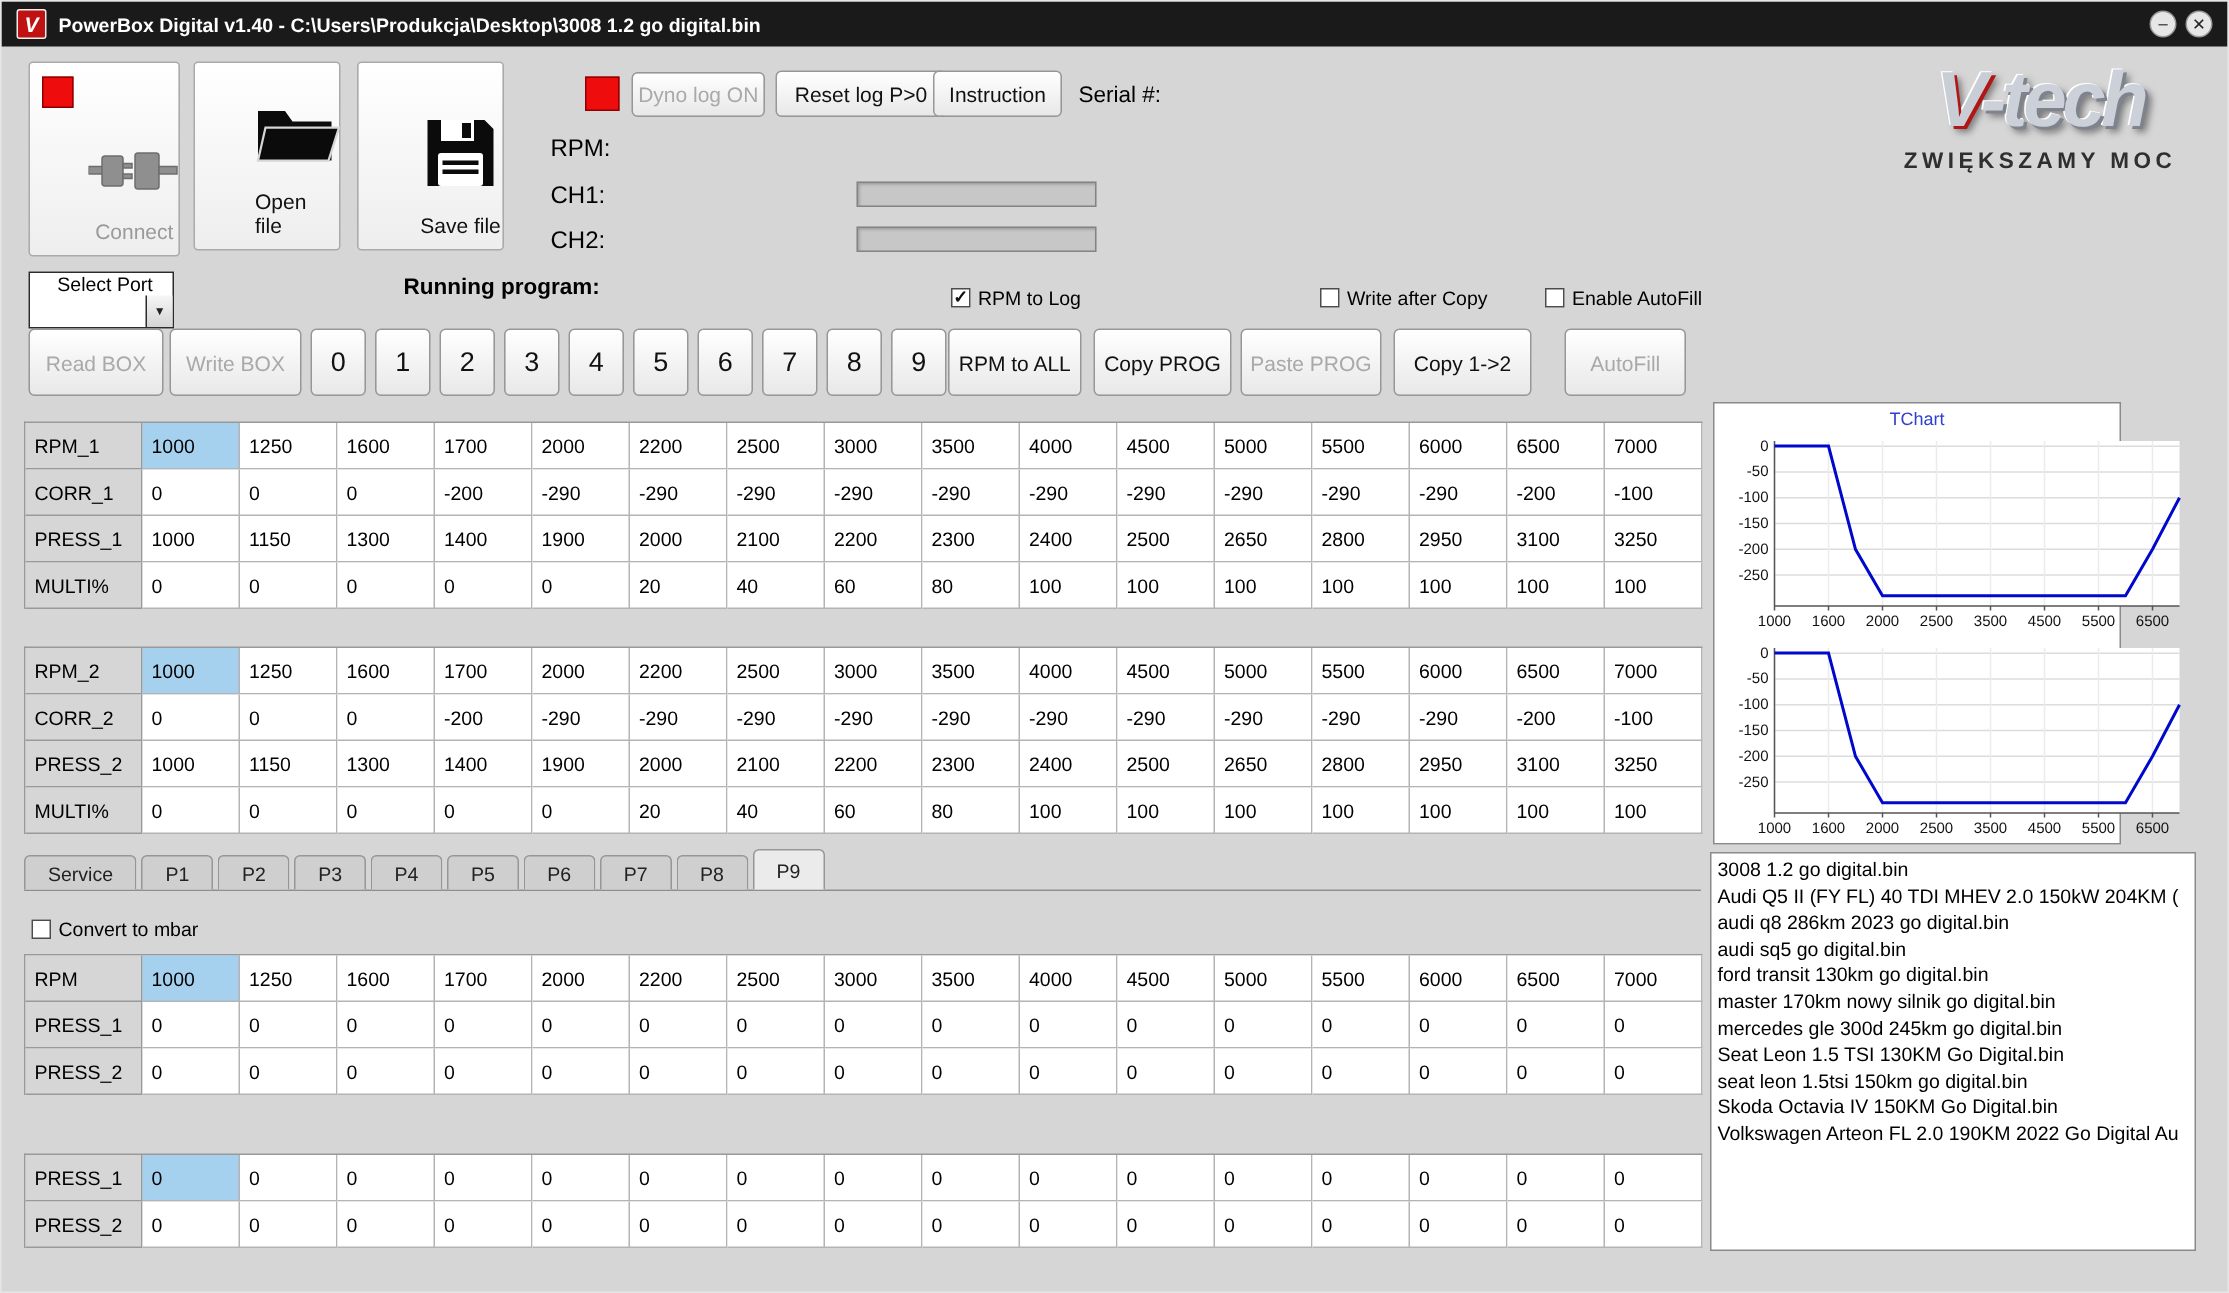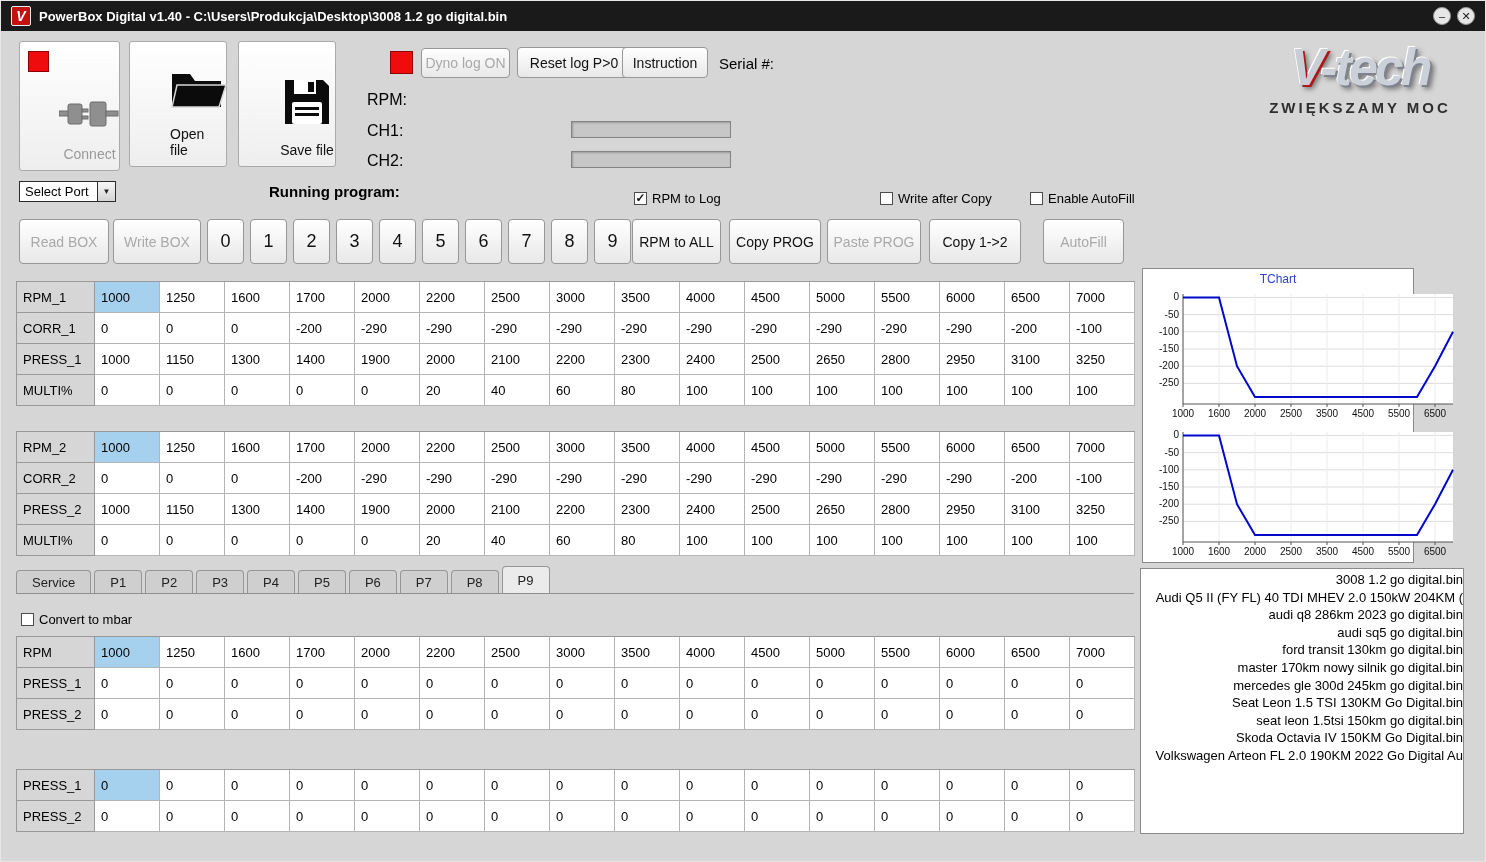--- a/index.html
+++ b/index.html
@@ -27,21 +27,21 @@
   .btn{background:linear-gradient(#ffffff,#e8e8e8);border:1px solid #979797;border-radius:4px;font-size:14px;color:#111;display:flex;align-items:center;justify-content:center;font-family:inherit;}
   .abs{position:absolute;}
   .btn.disabled{color:#a9a9a9;}
   .digitwrap{position:absolute;left:206px;top:188px;height:45px;display:flex;gap:6px;}
   .digit{width:37px;height:45px;font-size:18px;}
 
   .lbl{position:absolute;font-size:15px;color:#000;}
   .pbar{position:absolute;width:160px;height:17px;background:#c7c7c7;border:1px solid #848484;box-shadow:inset 1px 1px 2px #9d9d9d;}
 
   
-  .select{position:absolute;left:18px;top:150px;width:97px;height:21px;background:#fff;border:1px solid #2b2b2b;display:flex;align-items:center;font-size:13px;padding-left:5px;}
+  .select{position:absolute;left:18px;top:150px;width:97px;height:38px;background:#fff;border:1px solid #2b2b2b;display:flex;align-items:center;font-size:13px;padding-left:5px;flex-direction:column;}
   .select .dd{margin-left:auto;width:18px;height:100%;background:linear-gradient(#f6f6f6,#d4d4d4);border-left:1px solid #2b2b2b;display:flex;align-items:center;justify-content:center;font-size:8px;color:#222;}
 
   
   .chk{position:absolute;display:flex;align-items:center;gap:5px;font-size:13px;color:#000;}
   .chkbox{width:13px;height:13px;background:#fff;border:1px solid #4c4c4c;display:flex;align-items:center;justify-content:center;font-size:12px;font-weight:bold;color:#111;}
   .chkbox.checked::after{content:"\2713";margin-top:-2px;}
 
   
   .vtech{position:absolute;right:16px;top:6px;width:218px;text-align:center;}
   .vt-brand{font-size:52px;font-style:italic;font-weight:bold;letter-spacing:-3px;color:#ccd1d9;text-shadow:2px 2px 0 #7e838d,-1px -1px 0 #ffffff,4px 4px 5px #777;}
@@ -59,21 +59,21 @@
   .tabs{position:absolute;left:15px;top:536px;width:1118px;height:27px;display:flex;align-items:flex-end;border-bottom:1px solid #8f8f8f;}
   .tab{height:23px;padding:0 15px;background:#cfcfcf;border:1px solid #969696;border-bottom:none;border-radius:4px 4px 0 0;display:flex;align-items:center;font-size:13px;margin-right:3px;color:#222;}
   .tab.active{height:27px;background:#ebebeb;z-index:2;}
 
   .strip{position:absolute;left:15px;width:1118px;background:#dadada;border:1px solid #c2c2c2;display:flex;align-items:center;justify-content:center;font-weight:bold;font-size:15px;margin-top:36px;}
 
   
   .chartbox{position:absolute;left:1141px;top:237px;width:272px;height:295px;background:#fff;border:1px solid #8a8a8a;}
   .chart-title{text-align:center;color:#3040cf;font-size:12px;padding-top:3px;}
   .chart{position:absolute;left:4px;}
-  .filelist{position:absolute;left:1139px;top:537px;width:324px;height:266px;background:#fff;border:1px solid #8a8a8a;overflow:hidden;padding-top:2px;text-align:right;}
+  .filelist{position:absolute;left:1139px;top:537px;width:324px;height:266px;background:#fff;border:1px solid #8a8a8a;overflow:hidden;padding-top:2px;}
   .file-item{font-size:13px;line-height:17.6px;padding-left:4px;white-space:nowrap;overflow:hidden;color:#000;}
 </style>
 </head>
 <body>
 
 <div class="app">
 
   <div class="titlebar">
     <div class="tlogo">V</div>
     <div class="ttext">PowerBox Digital v1.40 - C:\Users\Produkcja\Desktop\3008 1.2 go digital.bin</div>

